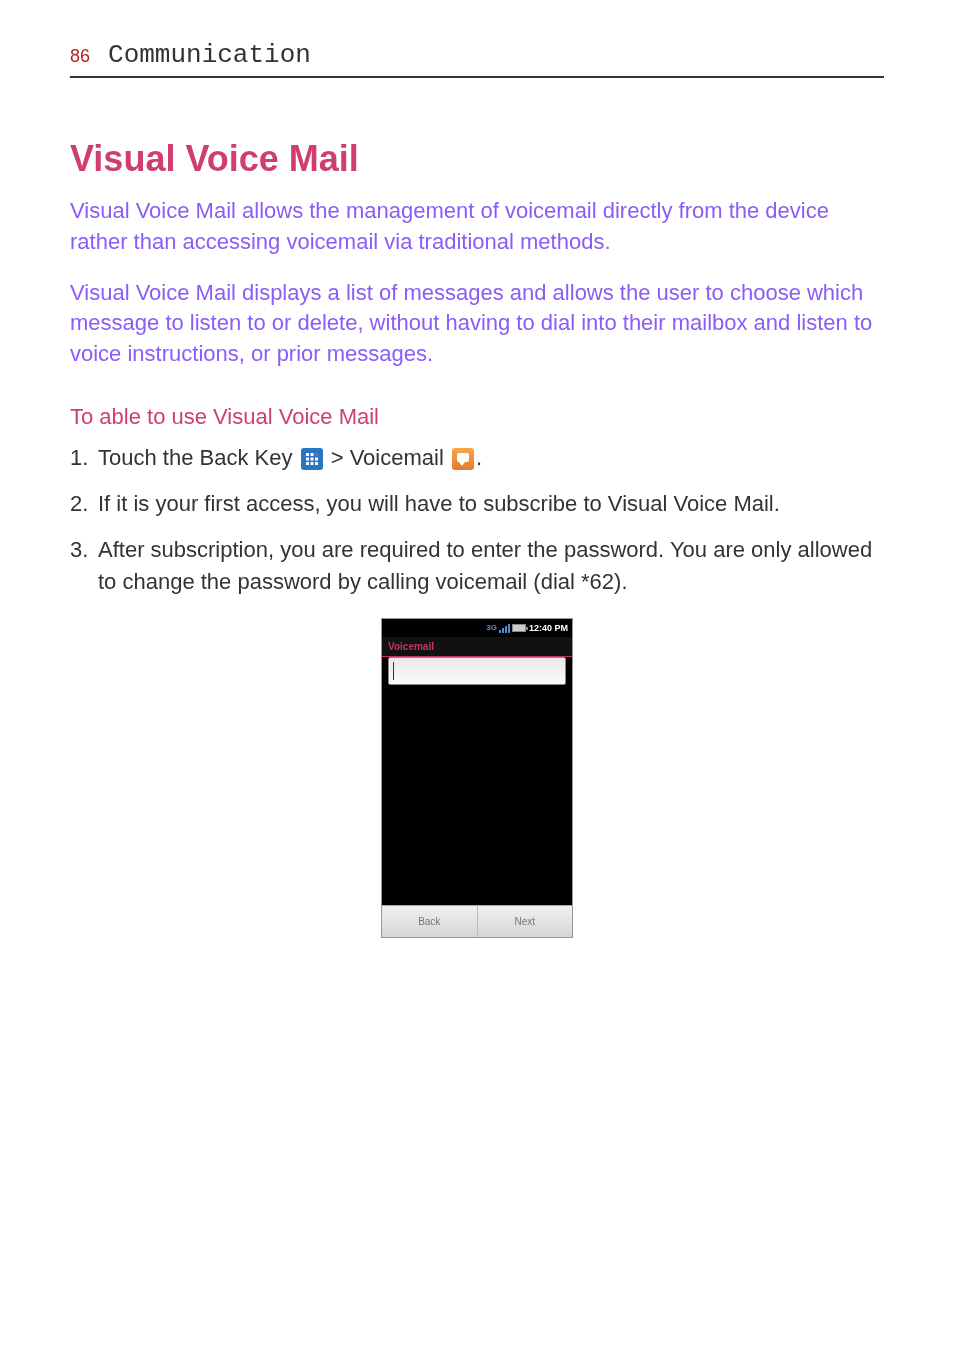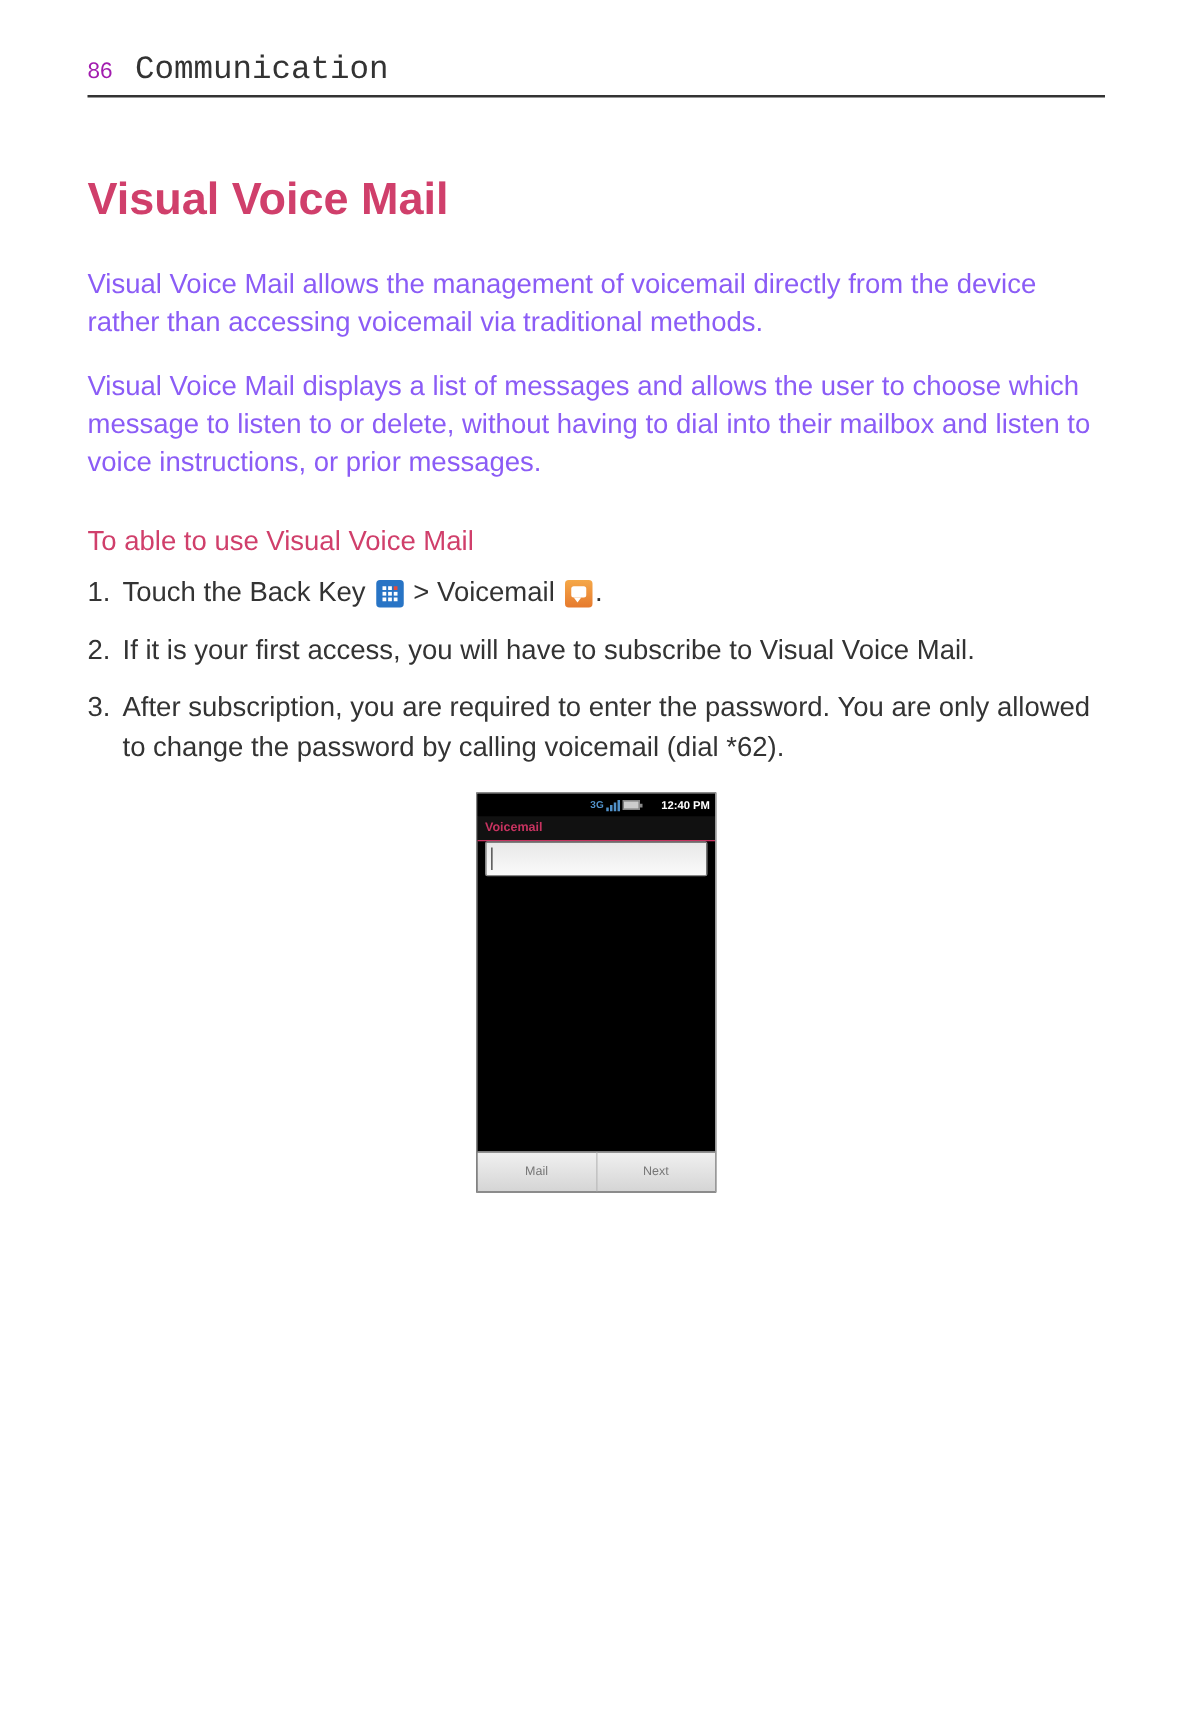--- a/index.html
+++ b/index.html
@@ -18,34 +18,34 @@
     .header {
       display: flex;
       align-items: baseline;
       border-bottom: 2px solid #333;
       padding-bottom: 6px;
       margin-bottom: 60px;
     }
     .page-num {
       font-size: 18px;
       font-weight: normal;
-      color: #a21caf;
+      color: #b91c1c;
       margin-right: 18px;
     }
     .section-title {
       font-size: 26px;
       font-weight: 300;
       color: #333;
       font-family: Liberation Mono, monospace;
     }
     .main-heading {
       font-size: 36px;
       font-weight: bold;
       color: #d03f6b;
-      margin-bottom: 32px;
+      margin-bottom: 16px;
     }
     .body-text {
       font-size: 22px;
       font-weight: 300;
       color: #8b5cf6;
       line-height: 1.4;
       margin-bottom: 20px;
     }
     .sub-heading {
       font-size: 22px;
@@ -128,21 +128,21 @@
     .status-bar {
       height: 18px;
       background: #000;
       color: #fff;
       display: flex;
       justify-content: flex-end;
       align-items: center;
       font-size: 9px;
       font-weight: bold;
       padding-right: 4px;
-      gap: 17px;
+      gap: 3px;
     }
     .status-icons {
       display: flex;
       gap: 2px;
       align-items: center;
     }
     .status-3g {
       color: #5191c9;
       font-size: 8px;
       font-weight: bold;
@@ -297,17 +297,17 @@
           </div>
       </div>
       <span>12:40 PM</span>
     </div>
     <div class="app-title-bar">Voicemail</div>
     <div class="password-input">
       <div class="cursor"></div>
     </div>
     <div class="spacer"></div>
     <div class="button-bar">
-      <div class="phone-btn">Mail</div>
+      <div class="phone-btn">Back</div>
       <div class="phone-btn">Next</div>
     </div>
   </div>
 </div>
 
 </body></html>

